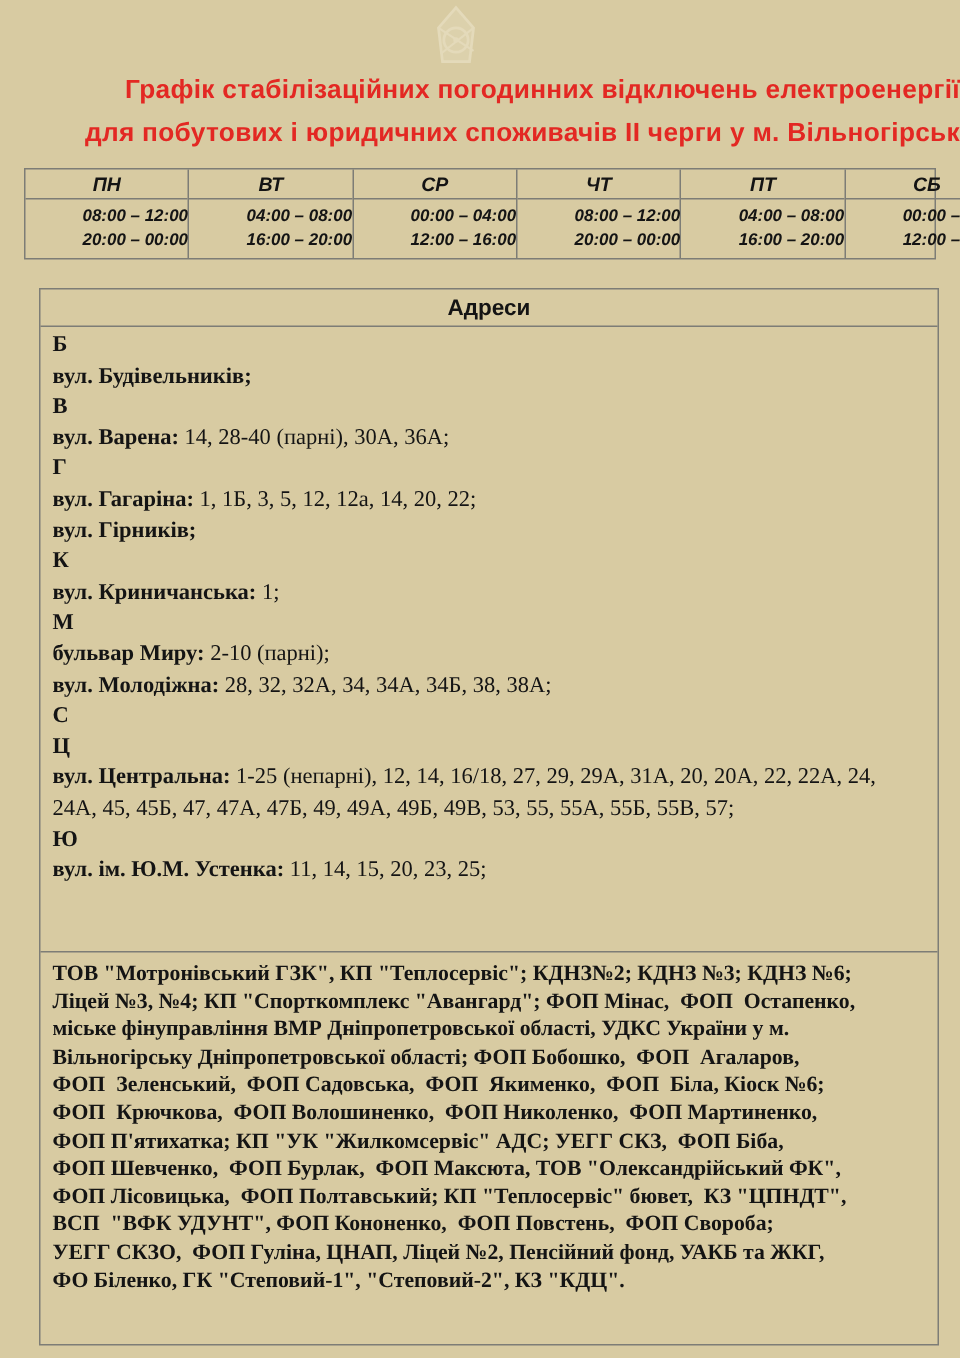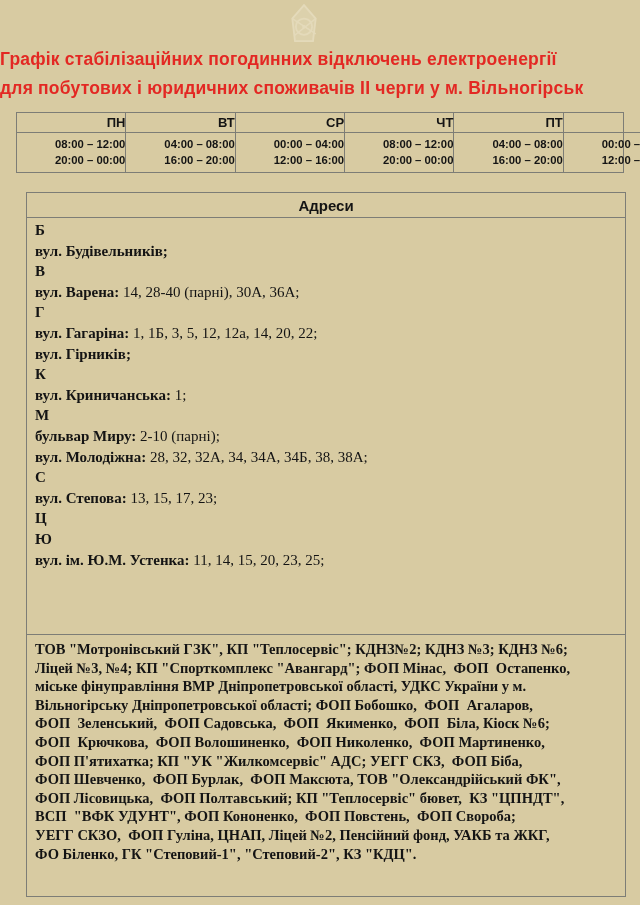--- a/index.html
+++ b/index.html
@@ -12,34 +12,34 @@
     overflow: hidden;
   }
   .watermark {
     position: absolute;
     top: 3px; left: 286px;
     width: 36px; height: 42px;
     opacity: 0.55;
   }
   .title {
     padding-top: 45px;
-    text-align: left;
+    text-align: right;
     color: #e32823;
     font-weight: bold;
     font-size: 17.5px;
     line-height: 29px;
     letter-spacing: 0.2px;
   }
   .day-table {
     display: grid;
     grid-template-columns: repeat(7, 1fr);
     margin: 9px 16px 0 16px;
     border: 1px solid #7d7d76;
   }
-  .day-col { border-right: 1px solid #7d7d76; text-align: right; }
+  .day-col { border-right: 1px solid #7d7d76; text-align: center; font-style: italic; }
   .day-col:last-child { border-right: none; }
   .day-head {
     font-weight: bold;
     font-size: 13px;
     padding: 2px 0 2px 0;
     border-bottom: 1px solid #7d7d76;
   }
   .day-times {
     padding: 3px 0 4px 0;
     font-weight: bold;
@@ -179,24 +179,24 @@
 
         <div class="addr-line"><span class="bold">М</span></div>
 
         <div class="addr-line"><span class="bold">бульвар Миру:</span><span> 2-10 (парні);</span></div>
 
         <div class="addr-line"><span class="bold">вул. Молодіжна:</span><span> 28, 32, 32А, 34, 34А, 34Б, 38, 38А;</span></div>
 
         <div class="addr-line"><span class="bold">С</span></div>
 
 
-        <div class="addr-line"><span class="bold">вул. Степова:</span><span> 13, 15, 17, 23;</span></div>
 
         <div class="addr-line"><span class="bold">Ц</span></div>
 
+        <div class="addr-line"><span class="bold">вул. Центральна:</span><span> 1-25 (непарні), 12, 14, 16/18, 27, 29, 29А, 31А, 20, 20А, 22, 22А, 24, 24А, 45, 45Б, 47, 47А, 47Б, 49, 49А, 49Б, 49В, 53, 55, 55А, 55Б, 55В, 57;</span></div>
 
         <div class="addr-line"><span class="bold">Ю</span></div>
 
         <div class="addr-line"><span class="bold">вул. ім. Ю.М. Устенка:</span><span> 11, 14, 15, 20, 23, 25;</span></div>
       </div>
 
     <div class="org-body">
 
         <div class="org-line">ТОВ "Мотронівський ГЗК", КП "Теплосервіс"; КДНЗ№2; КДНЗ №3; КДНЗ №6;</div>
 

